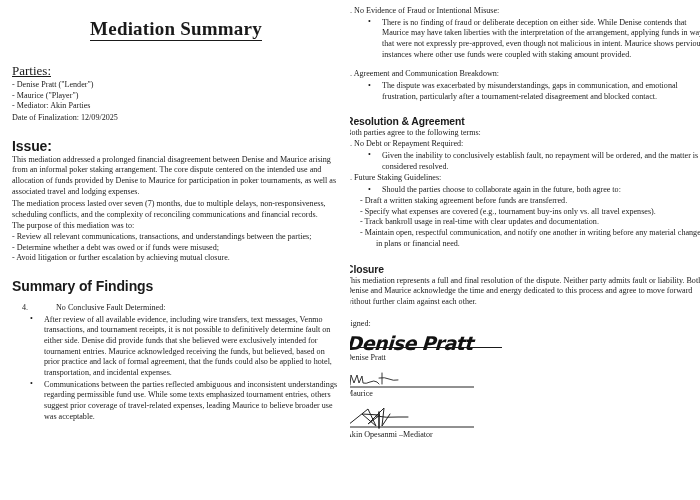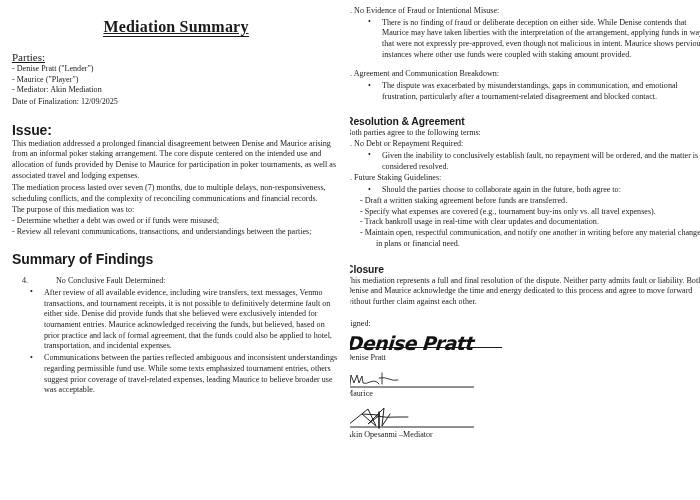--- a/index.html
+++ b/index.html
@@ -15,35 +15,34 @@
   .col{position:absolute;top:0;height:500px;overflow:hidden;}
   .col-left{left:0;width:350px;padding:0 10px 0 12px;box-sizing:border-box;}
   
   .col-right{left:350px;width:350px;overflow:hidden;}
   .col-right-inner{position:relative;left:-4px;width:362px;}
 
   .doc-title{
     text-align:center;
     font-family:"Liberation Serif",serif;
     font-weight:bold;
-    font-size:16px;
+    font-size:19px;
     letter-spacing:.2px;
     margin:18px 0 0 0;
     padding:0 0 1px 0;
-    text-decoration:underline;
   }
   .doc-title span{
     border-bottom:1.4px solid #1a1a1a;
     padding-bottom:1px;
   }
 
   .u-head{
     text-decoration:underline;
-    font-size:11px;
-    margin-top:14px;
+    font-size:13px;
+    margin-top:22px;
     margin-bottom:1px;
   }
   p,.line{margin:0;font-size:8.1px;line-height:10.6px;}
   .line{white-space:nowrap;}
   .para{margin-top:1px;font-size:8.1px;line-height:10.8px;text-align:left;}
   .tight{margin-top:0;}
 
   .h2{
     font-family:"Liberation Sans",sans-serif;
     font-weight:bold;
@@ -114,31 +113,32 @@
 
   <div class="col col-left">
 
     <div class="doc-title">
       <span>Mediation Summary</span>
     </div>
 
     <div class="u-head">Parties:</div>
     <p class="line">- Denise Pratt ("Lender")</p>
     <p class="line">- Maurice ("Player")</p>
-    <p class="line">- Mediator: Akin Mediation</p>
+    <p class="line">- Mediator: Akin Parties</p>
 
     <p class="para">Date of Finalization: 12/09/2025</p>
 
     <div class="h2">Issue:</div>
     <p class="para">This mediation addressed a prolonged financial disagreement between Denise and Maurice arising from an informal poker staking arrangement. The core dispute centered on the intended use and allocation of funds provided by Denise to Maurice for participation in poker tournaments, as well as associated travel and lodging expenses.</p>
     <p class="para">The mediation process lasted over seven (7) months, due to multiple delays, non-responsiveness, scheduling conflicts, and the complexity of reconciling communications and financial records.</p>
 
     <p class="para">The purpose of this mediation was to:</p>
+    <p class="tight">- Review all relevant communications, transactions, and understandings between the parties;</p>
     <p class="tight">- Determine whether a debt was owed or if funds were misused;</p>
-    <p class="tight">- Review all relevant communications, transactions, and understandings between the parties;</p>
+    <p class="tight">- Avoid litigation or further escalation by achieving mutual closure.</p>
 
     <div class="h2">Summary of Findings</div>
 
     <div class="numitem">
       <div class="numrow">
         <span class="n">4.</span>
         <span class="t">No Conclusive Fault Determined:</span>
       </div>
     </div>
     <ul class="b">

